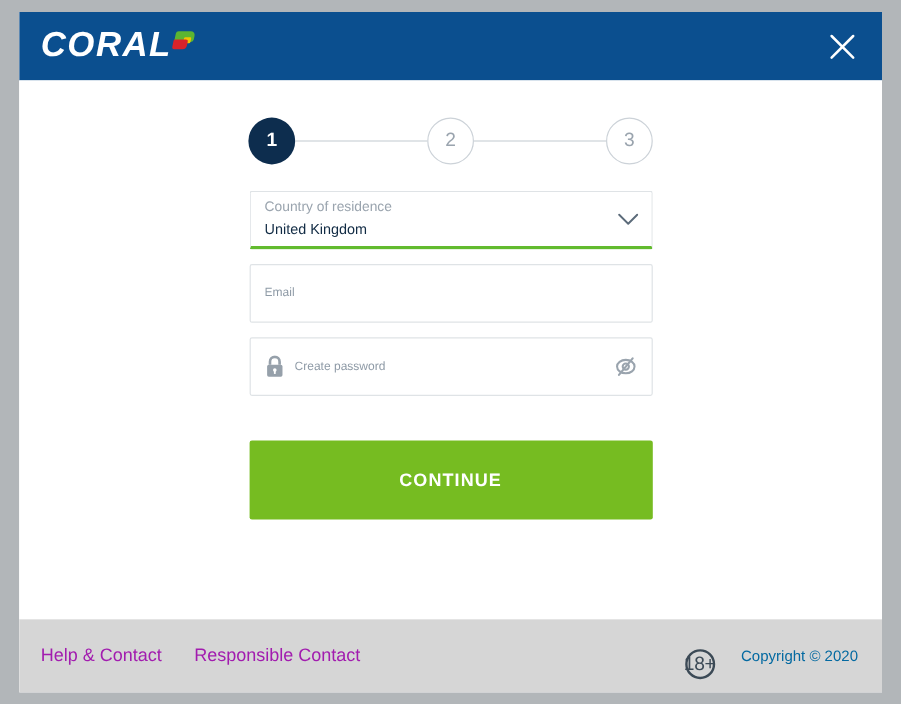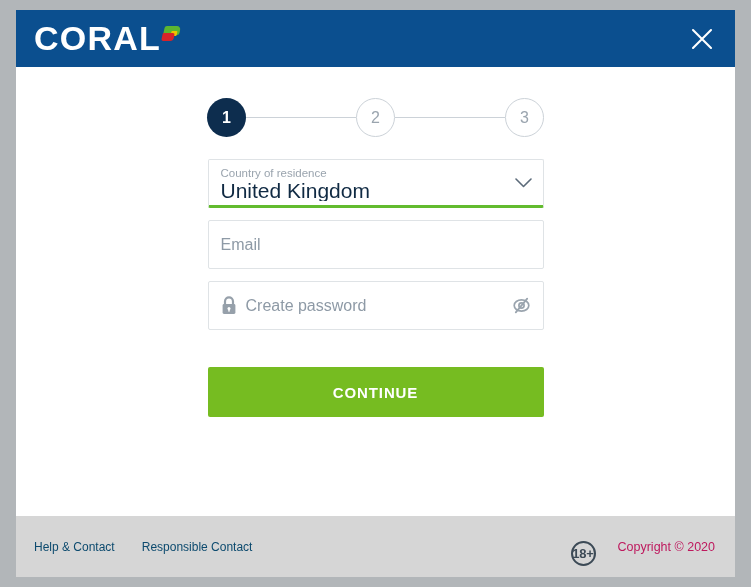--- a/index.html
+++ b/index.html
@@ -40,22 +40,23 @@
   }
 
   .brand {
     display: flex;
     align-items: flex-start;
     height: 30px;
   }
 
   .brand-word {
     color: #ffffff;
-    font-size: 34px;
+    font-size: 29px;
     font-weight: bold;
+    font-style: italic;
     letter-spacing: 1.2px;
     line-height: 28px;
     font-family: "Liberation Sans", sans-serif;
   }
 
   .brand-flag {
     position: relative;
     width: 19px;
     height: 19px;
     margin-left: 1px;
@@ -164,21 +165,21 @@
   }
   .select-box.country { flex: 1 1 auto; }
   .select-box.currency { width: 101px; padding-right: 26px; }
 
   .select-label {
     font-size: 11.5px;
     color: #9aa4ae;
     line-height: 14px;
   }
   .select-value {
-    font-size: 21px;
+    font-size: 12px;
     color: #102a43;
     line-height: 20px;
     margin-top: 1px;
     white-space: nowrap;
     overflow: hidden;
   }
 
   .chev {
     position: absolute;
     right: 11px;
@@ -206,39 +207,39 @@
     margin-right: 9px;
     display: flex;
     align-items: center;
   }
 
   .field-input {
     flex: 1 1 auto;
     border: none;
     outline: none;
     background: transparent;
-    font-size: 16px;
+    font-size: 10px;
     font-family: "Liberation Sans", sans-serif;
     color: #102a43;
   }
   .field-input::placeholder { color: #8e9aa6; opacity: 1; }
 
   .field-trail {
     flex: 0 0 auto;
     margin-left: 8px;
     display: flex;
     align-items: center;
     cursor: pointer;
   }
 
   .continue-btn {
     display: block;
     width: 100%;
     margin-top: 37px;
-    height: 50px;
+    height: 66px;
     background: #76bc21;
     border: none;
     border-radius: 2px;
     color: #ffffff;
     font-size: 15px;
     font-weight: bold;
     letter-spacing: 0.9px;
     font-family: "Liberation Sans", sans-serif;
     cursor: pointer;
   }
@@ -249,51 +250,51 @@
     height: 61px;
     background: #d6d6d6;
     display: flex;
     align-items: center;
     padding: 0 18px;
   }
 
   .footer-links { display: flex; gap: 27px; }
 
   .footer-link {
-    font-size: 12px;
-    color: #0c4a6e;
+    font-size: 15px;
+    color: #a21caf;
     text-decoration: none;
     cursor: pointer;
   }
 
   .footer-right {
     margin-left: auto;
     display: flex;
     align-items: center;
     gap: 22px;
   }
 
   .badge-18 {
     width: 25px;
     height: 25px;
     border-radius: 50%;
     border: 2px solid #3c4a56;
     color: #3c4a56;
-    font-size: 13px;
-    font-weight: bold;
+    font-size: 16px;
+    font-weight: normal;
     display: flex;
     align-items: center;
     justify-content: center;
     letter-spacing: -0.2px;
     margin-top: 14px;
   }
 
   .copyright {
     font-size: 12.5px;
-    color: #be185d;
+    color: #0369a1;
     padding-right: 2px;
   }
 </style>
 </head>
 <body>
 
 <div class="modal">
 
   <div class="modal-header">
     <div class="brand">

